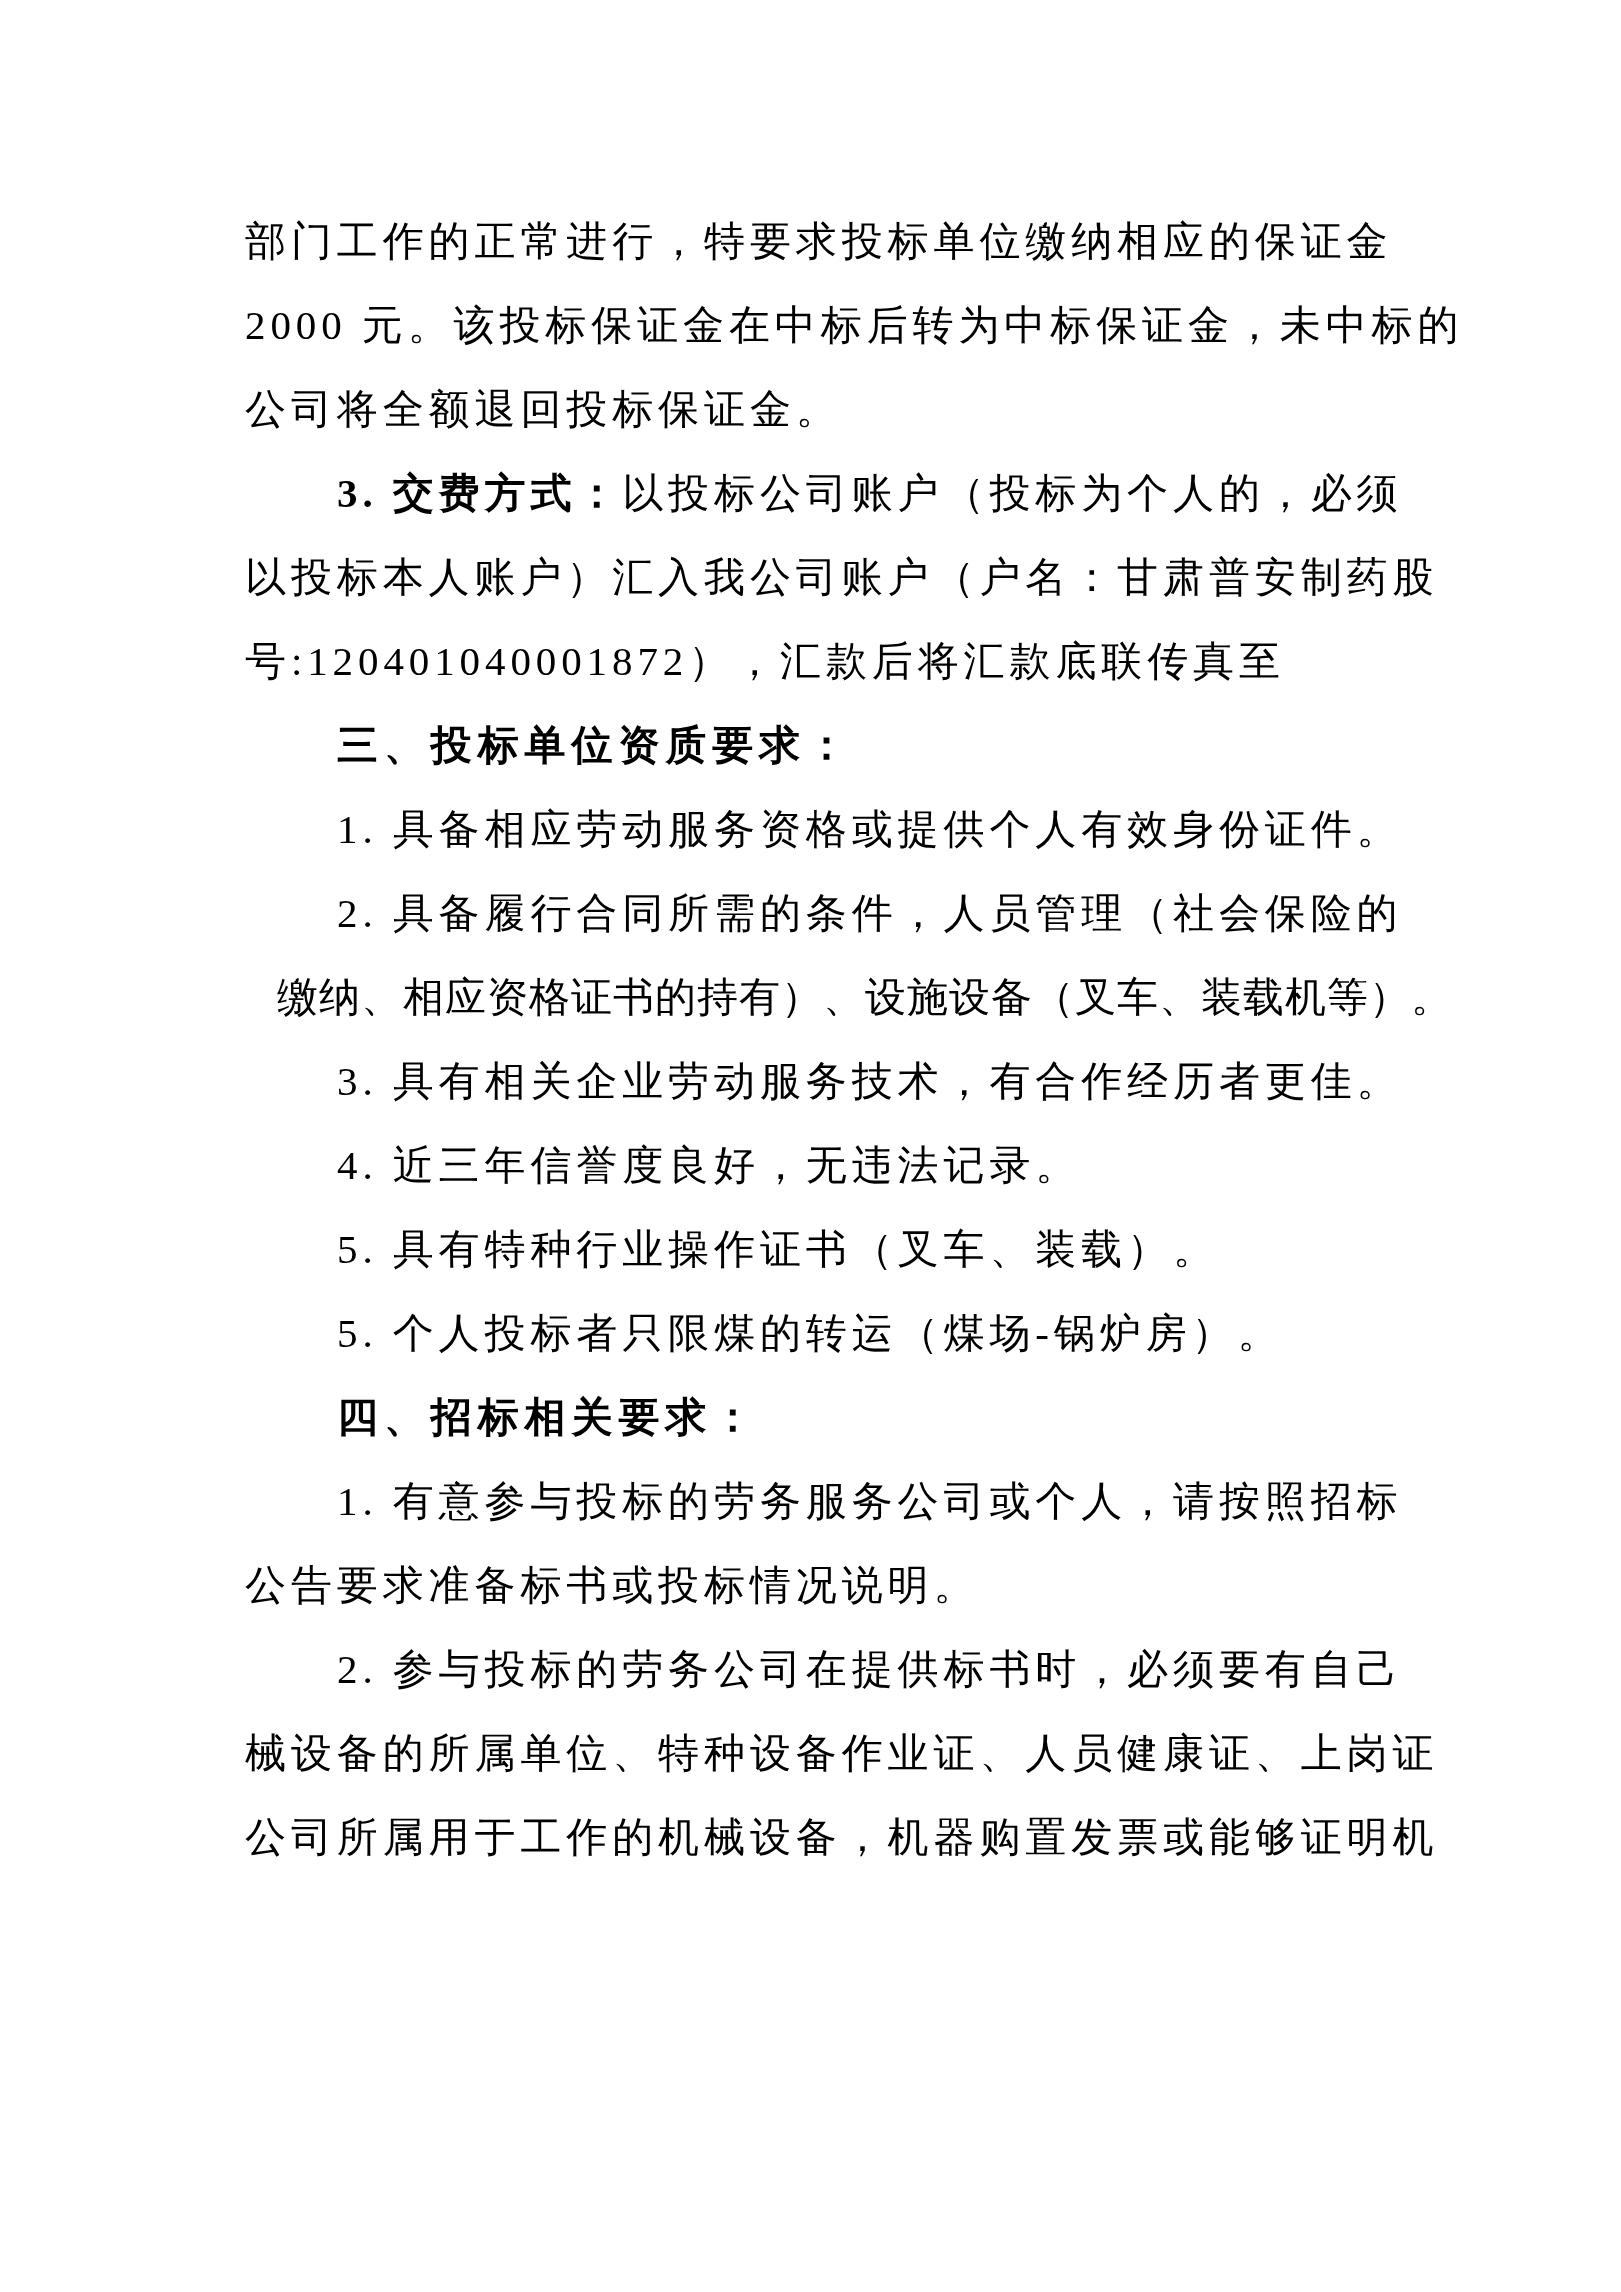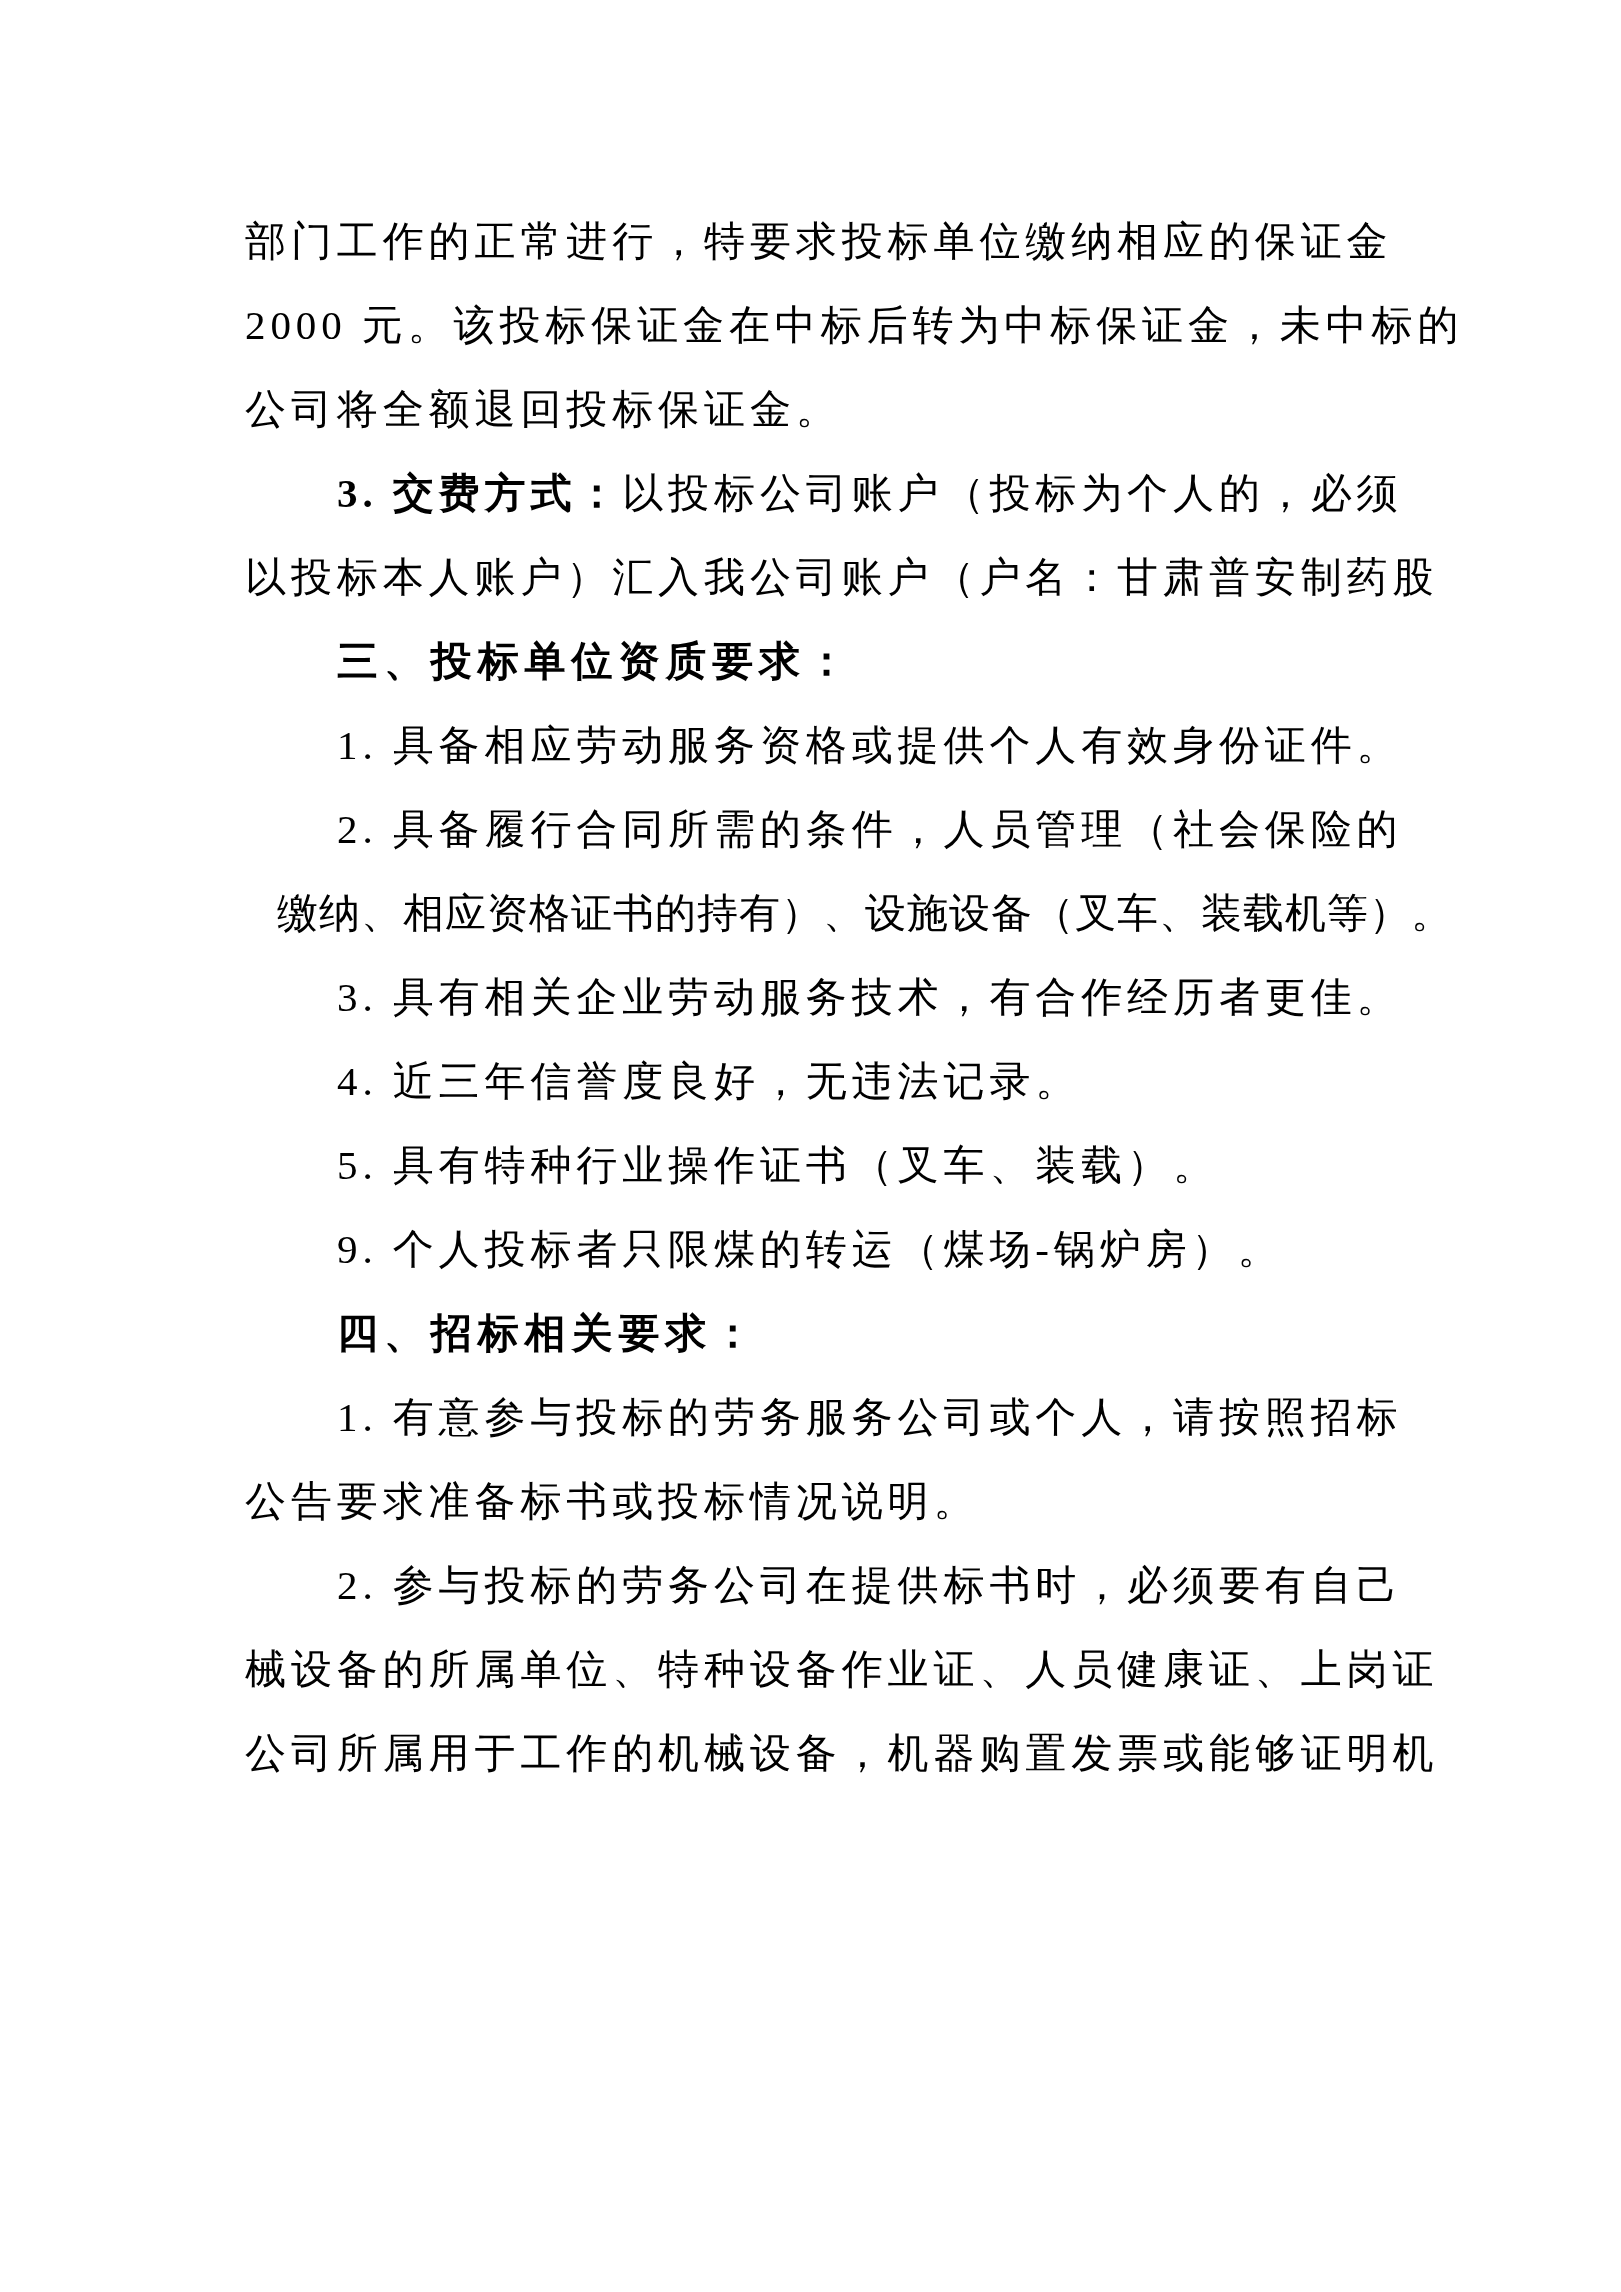--- a/index.html
+++ b/index.html
@@ -50,28 +50,29 @@
 <body>
 
 <div class="page" style="background: rgb(255, 255, 255);">
   <div class="content">
 
   <div class="line">部门工作的正常进行，特要求投标单位缴纳相应的保证金</div>
       <div class="line">2000 元。该投标保证金在中标后转为中标保证金，未中标的</div>
       <div class="line">公司将全额退回投标保证金。</div>
       <div class="line indent"><span class="seg-bold">3. 交费方式：</span><span class="">以投标公司账户（投标为个人的，必须</span></div>
       <div class="line">以投标本人账户）汇入我公司账户（户名：甘肃普安制药股</div>
+      <div class="line">号:120401040001872），汇款后将汇款底联传真至</div>
       <div class="line indent heading">三、投标单位资质要求：</div>
       <div class="line indent">1. 具备相应劳动服务资格或提供个人有效身份证件。</div>
       <div class="line indent">2. 具备履行合同所需的条件，人员管理（社会保险的</div>
       <div class="line tight">缴纳、相应资格证书的持有）、设施设备（叉车、装载机等）。</div>
       <div class="line indent">3. 具有相关企业劳动服务技术，有合作经历者更佳。</div>
       <div class="line indent">4. 近三年信誉度良好，无违法记录。</div>
       <div class="line indent">5. 具有特种行业操作证书（叉车、装载）。</div>
-      <div class="line indent">9. 个人投标者只限煤的转运（煤场-锅炉房）。</div>
+      <div class="line indent">5. 个人投标者只限煤的转运（煤场-锅炉房）。</div>
       <div class="line indent heading">四、招标相关要求：</div>
       <div class="line indent">1. 有意参与投标的劳务服务公司或个人，请按照招标</div>
       <div class="line">公告要求准备标书或投标情况说明。</div>
       <div class="line indent">2. 参与投标的劳务公司在提供标书时，必须要有自己</div>
       <div class="line">械设备的所属单位、特种设备作业证、人员健康证、上岗证</div>
       <div class="line">公司所属用于工作的机械设备，机器购置发票或能够证明机</div>
     </div>
 </div>
 
 

